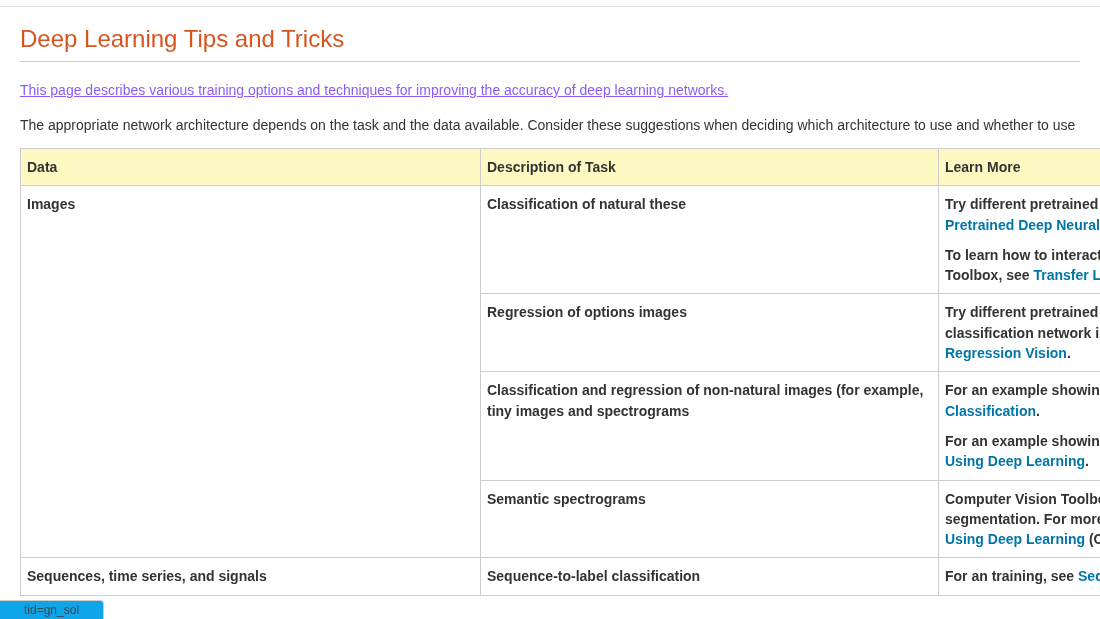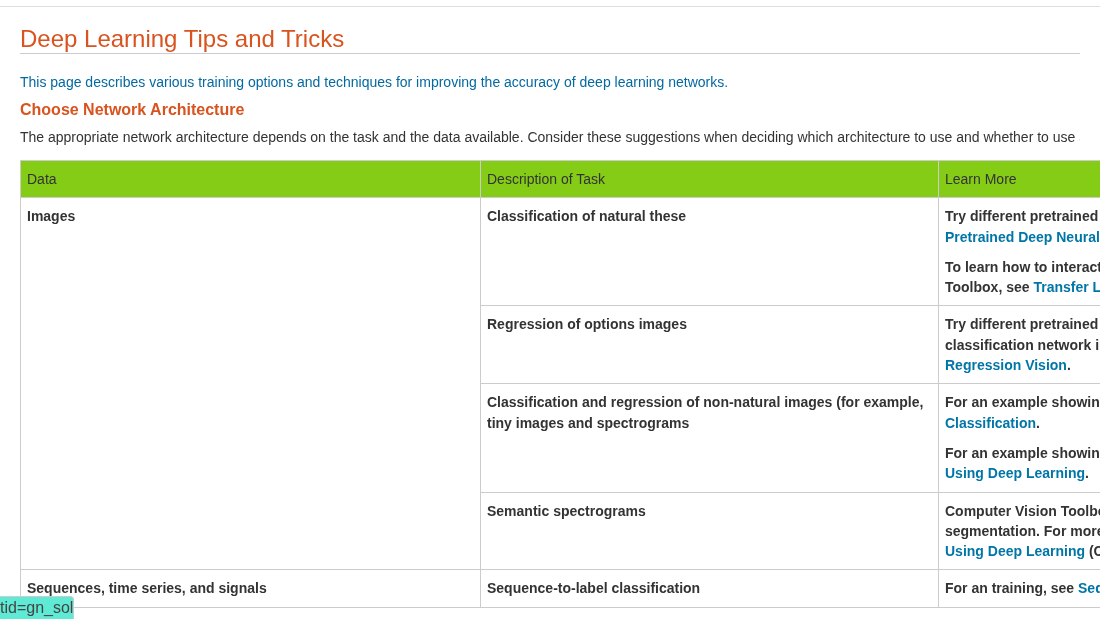--- a/index.html
+++ b/index.html
@@ -17,26 +17,28 @@
       margin-top: 6px;
     }
     .content {
       padding: 0 20px;
     }
     h1.page-title {
       color: #d9531e;
       font-size: 24px;
       font-weight: 400;
       border-bottom: 1px solid #ccc;
+      padding-bottom: 8px;
       margin-bottom: 18px;
     }
     p.intro {
-      margin-bottom: 8px;
+      margin-bottom: 14px;
       line-height: 1.5;
-      color: #0369a1;
+      color: #8b5cf6;
+      text-decoration: underline;
     }
     h2.section-heading {
       color: #d9531e;
       font-size: 16px;
       font-weight: 700;
       margin-bottom: 8px;
     }
     p.section-desc {
       margin-bottom: 12px;
       line-height: 1.5;
@@ -54,61 +56,60 @@
     table.arch-table td {
       border: 1px solid #ccc;
       padding: 8px 6px;
       text-align: left;
       vertical-align: top;
       font-size: 14px;
       line-height: 1.45;
       font-weight: bold;
     }
     table.arch-table th {
-      background: #84cc16;
-      font-weight: 400;
+      background: #fef9c3;
+      font-weight: 700;
     }
     table.arch-table td p {
       margin-bottom: 10px;
     }
     table.arch-table td p:last-child {
       margin-bottom: 0;
     }
     a.link { color: #0076a8; text-decoration: none; }
     .col-data { width: 460px; }
     .col-desc { width: 458px; }
     .col-learn { width: 300px; overflow: hidden; }
     .learn-cell { overflow: hidden; white-space: normal; }
     .learn-cell p { overflow: hidden; }
     .tid-badge {
       position: fixed;
       left: 0;
       bottom: 0;
-      background: #5eead4;
+      background: #0ea5e9;
       border: 1px solid #ccc;
       border-left: none;
       border-bottom: none;
-      padding: 2px 0;
-      font-size: 16px;
+      padding: 2px 24px;
+      font-size: 12px;
       color: #444;
       border-radius: 0 4px 0 0;
     }
   </style>
 </head>
 <body>
 
 <div class="divider-top"></div>
 
 <div class="content">
 
   <h1 class="page-title">Deep Learning Tips and Tricks</h1>
 
   <p class="intro">This page describes various training options and techniques for improving the accuracy of deep learning networks.</p>
 
-  <h2 class="section-heading">Choose Network Architecture</h2>
 
   <p class="section-desc">The appropriate network architecture depends on the task and the data available. Consider these suggestions when deciding which architecture to use and whether to use a pretrained network or to train fr</p>
 
   <table class="arch-table">
     <colgroup>
       <col class="col-data">
       <col class="col-desc">
       <col class="col-learn">
     </colgroup>
     <thead>

